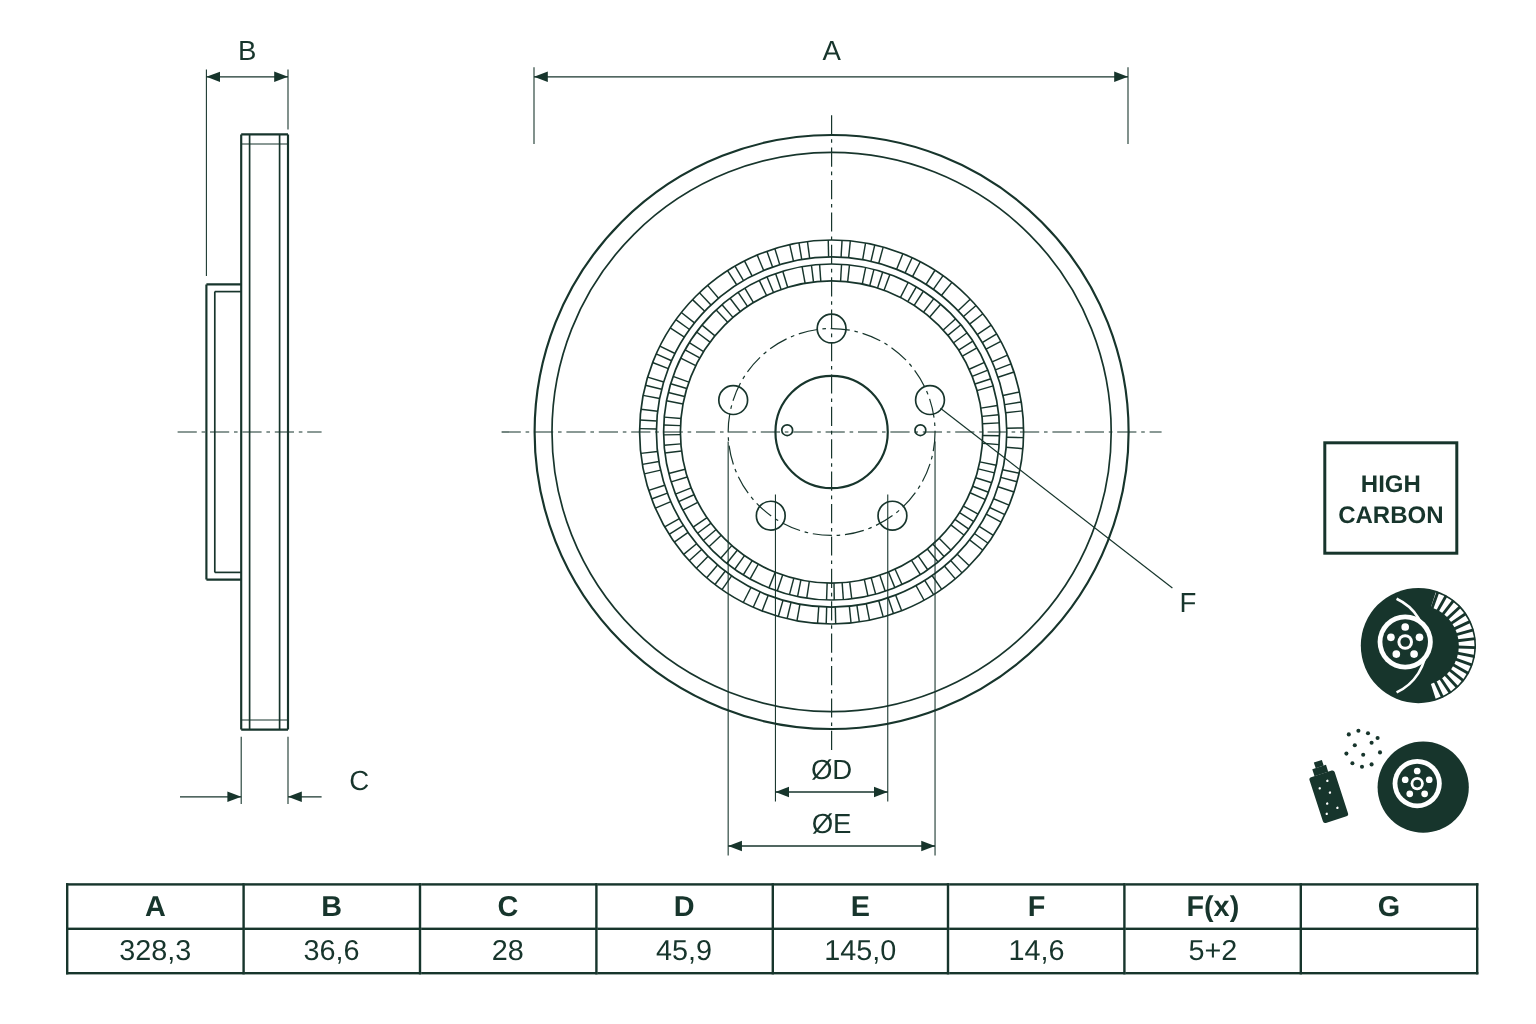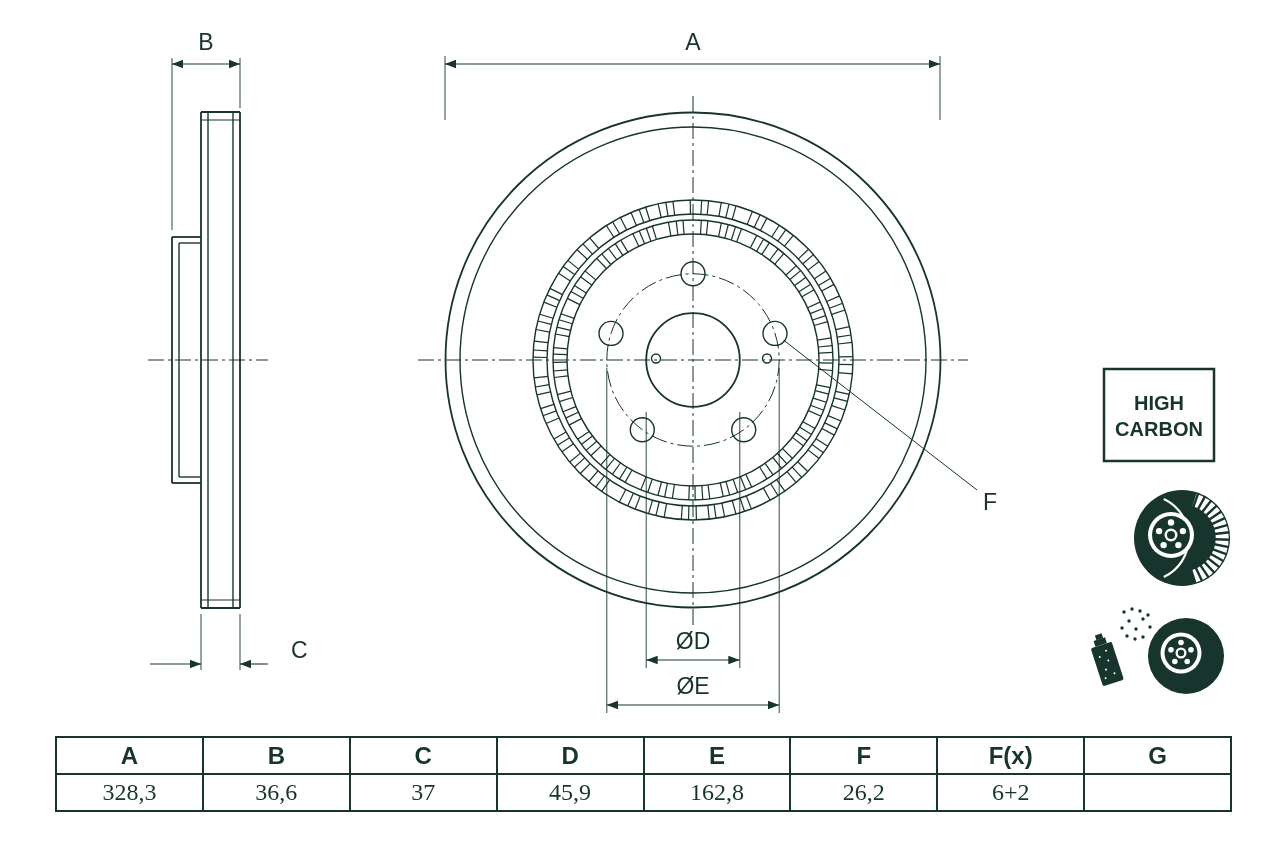--- a/index.html
+++ b/index.html
@@ -28,21 +28,21 @@
 
   .spec-table{
     position:absolute;left:55px;top:736px;width:1177px;
     border-collapse:collapse;table-layout:fixed;
   }
   .spec-table th,.spec-table td{
     border:2px solid var(--ink);height:35px;text-align:center;
     vertical-align:middle;font-size:24px;color:var(--ink);padding:0;
   }
   .spec-table th{font-weight:bold;}
-  .spec-table td{font-weight:normal;font-family:Liberation Serif, serif;}
+  .spec-table td{font-weight:normal;}
 </style>
 </head>
 <body>
 
 <div class="canvas-wrap">
 <svg width="1280" height="730" viewBox="0 0 1280 730">
   <defs>
     <marker id="arrE" viewBox="0 0 10 10" refX="9.5" refY="5" markerWidth="11" markerHeight="11" orient="auto-start-reverse">
       <path d="M0,1.4 L9.5,5 L0,8.6 Z"></path>
     </marker>
@@ -420,21 +420,21 @@
       <th>E</th>
       <th>F</th>
       <th>F(x)</th>
       <th>G</th>
     </tr>
   </thead>
   <tbody>
     <tr>
       <td>328,3</td>
       <td>36,6</td>
-      <td>37</td>
+      <td>28</td>
       <td>45,9</td>
-      <td>162,8</td>
-      <td>26,2</td>
-      <td>6+2</td>
+      <td>145,0</td>
+      <td>14,6</td>
+      <td>5+2</td>
       <td></td>
     </tr>
   </tbody>
 </table>
 
 </body></html>

